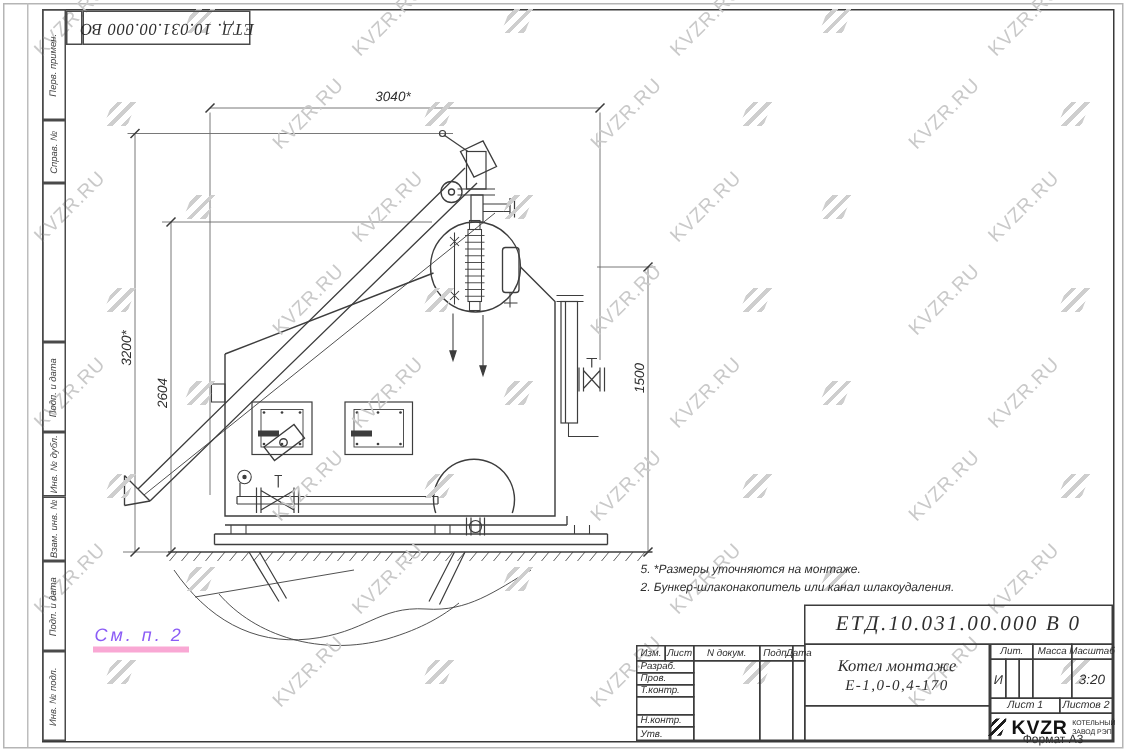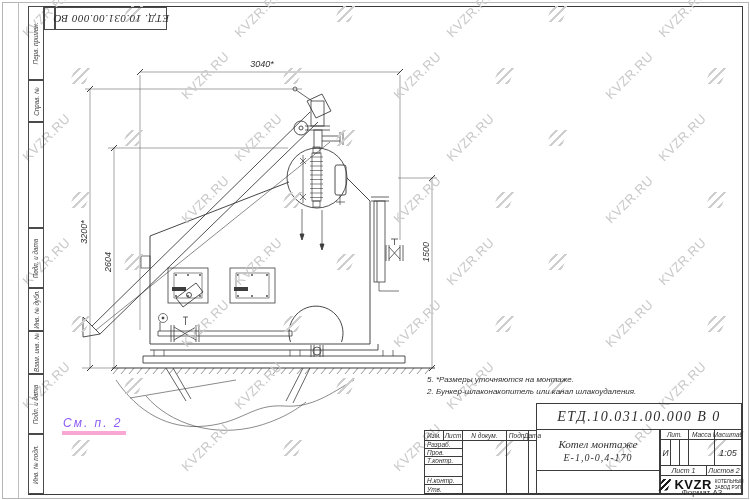--- a/index.html
+++ b/index.html
@@ -297,21 +297,21 @@
   <div class="tc z4" style="left:506px;top:440px;width:23px;height:54px"></div>
   <div class="tc z4" style="left:528px;top:440px;width:9px;height:54px"></div>
 
   <div class="tc center z4" style="left:660px;top:429px;width:29px;height:11px">Лит.</div>
   <div class="tc center z4" style="left:688px;top:429px;width:27px;height:11px">Масса</div>
   <div class="tc center z4" style="left:714px;top:429px;width:28px;height:11px">Масштаб</div>
   <div class="tc center z4" style="left:660px;top:439px;width:11px;height:27px;font-size:8.5px">И</div>
   <div class="tc z4" style="left:670px;top:439px;width:10px;height:27px"></div>
   <div class="tc z4" style="left:679px;top:439px;width:10px;height:27px"></div>
   <div class="tc z4" style="left:688px;top:439px;width:27px;height:27px"></div>
-  <div class="tc center z4" style="left:714px;top:439px;width:28px;height:27px;font-size:9px">1:05</div>
+  <div class="tc center z4" style="left:714px;top:439px;width:28px;height:27px;font-size:9px">3:20</div>
   <div class="tc center z4" style="left:660px;top:465px;width:47px;height:11px;font-size:7px">Лист 1</div>
   <div class="tc center z4" style="left:706px;top:465px;width:36px;height:11px;font-size:7px">Листов 2</div>
 
   <div class="tc center logo-cell z4" style="left:660px;top:475px;width:82px;height:19px">
     <span class="logo-bars"></span>
     <span class="logo-word">KVZR</span>
     <span class="logo-sub">
       <span>КОТЕЛЬНЫЙ</span>
       <span>ЗАВОД РЭП</span>
     </span>

